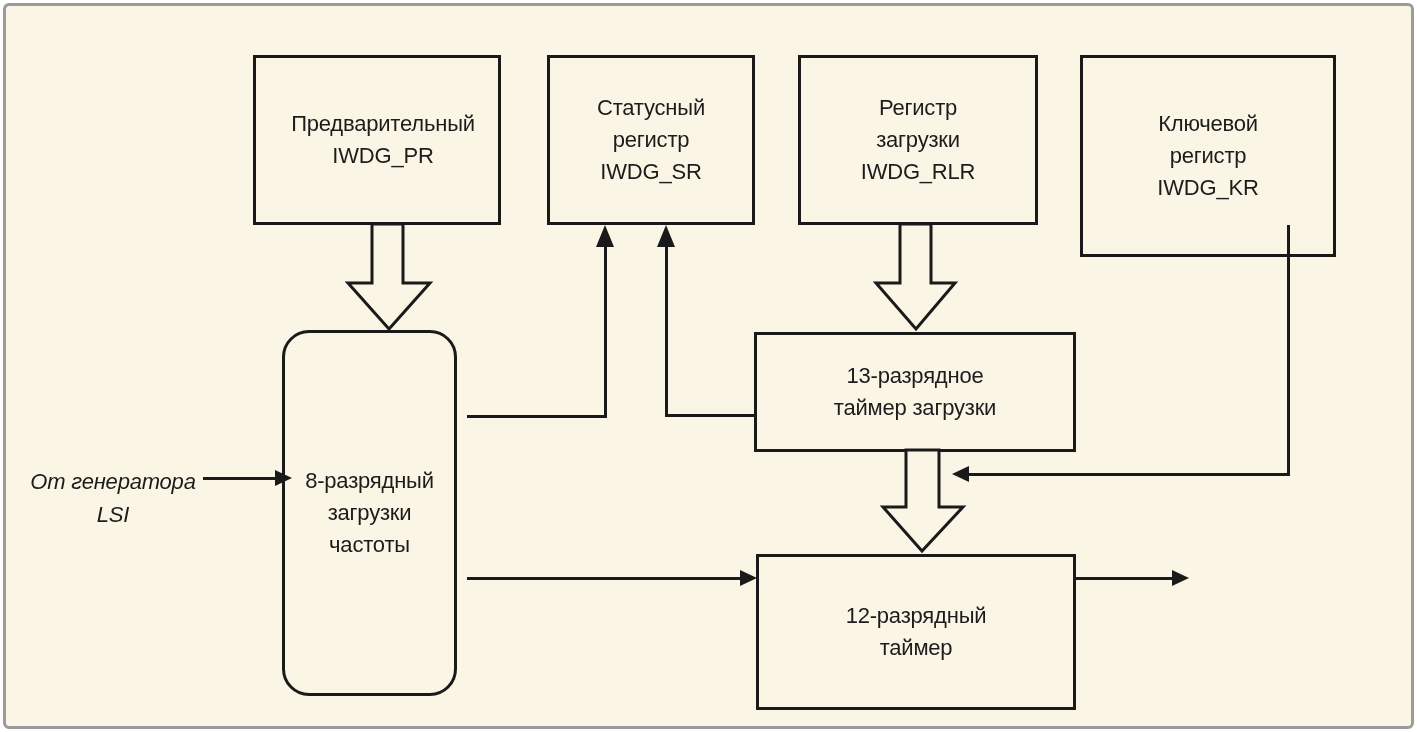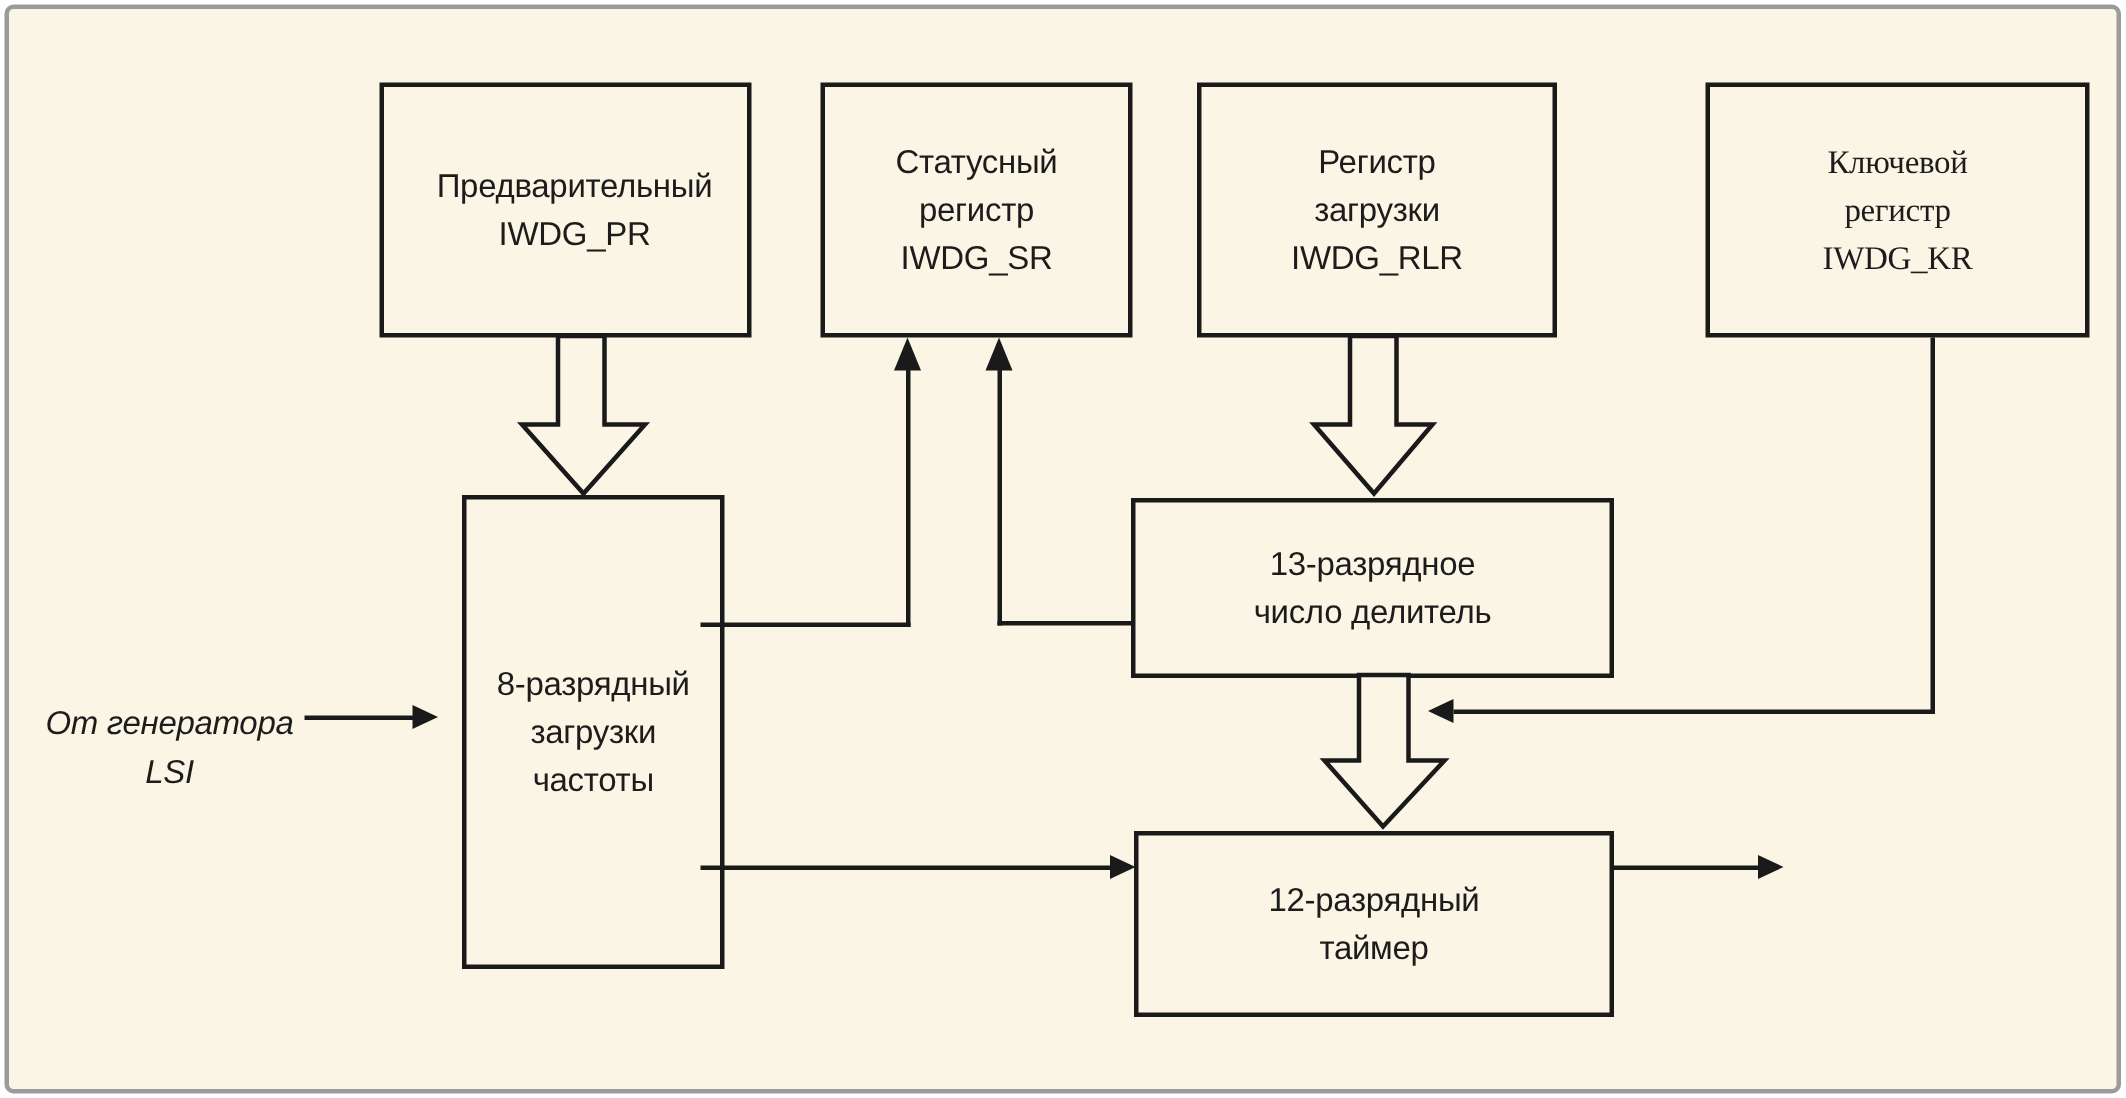--- a/index.html
+++ b/index.html
@@ -24,24 +24,24 @@
     display:flex;flex-direction:column;justify-content:center;align-items:center;
     text-align:center;
     font-size:22px;line-height:32px;
     letter-spacing:-0.2px;
   }
   .box .bline{white-space:nowrap;}
 
   #box-pr   {left:253px; top:55px;  width:248px; height:170px;padding-left:12px;}
   #box-sr   {left:547px; top:55px;  width:208px; height:170px;}
   #box-rlr  {left:798px; top:55px;  width:240px; height:170px;}
-  #box-kr   {left:1137px;top:55px;  width:256px; height:170px;font-family:Liberation Serif, serif;}
-  #box-div  {left:308px; top:330px; width:175px; height:316px;}
+  #box-kr   {left:1080px;top:55px;  width:256px; height:202px;}
+  #box-div  {left:282px; top:330px; width:175px; height:366px;border-radius:27px;}
   #box-rld  {left:754px; top:332px; width:322px; height:120px;}
-  #box-tmr  {left:756px; top:554px; width:320px; height:124px;}
+  #box-tmr  {left:756px; top:554px; width:320px; height:156px;}
 
   .src-label{
     position:absolute;left:15px;top:465px;width:196px;
     text-align:center;font-size:22px;line-height:33px;letter-spacing:-0.2px;font-style:italic;
   }
 
   .hline,.vline{position:absolute;background:var(--line);}
   .hline{height:3px;}
   .vline{width:3px;}
 
@@ -78,21 +78,21 @@
   <div class="bline">IWDG_KR</div>
 </div>
 
 <div class="box" id="box-div">
   <div class="bline">8-разрядный</div>
   <div class="bline">загрузки</div>
   <div class="bline">частоты</div>
 </div>
 <div class="box" id="box-rld">
   <div class="bline">13-разрядное</div>
-  <div class="bline">число делитель</div>
+  <div class="bline">таймер загрузки</div>
 </div>
 <div class="box" id="box-tmr">
   <div class="bline">12-разрядный</div>
   <div class="bline">таймер</div>
 </div>
 
 <div class="src-label">
   <div class="bline">От генератора</div>
   <div class="bline">LSI</div>
 </div>

